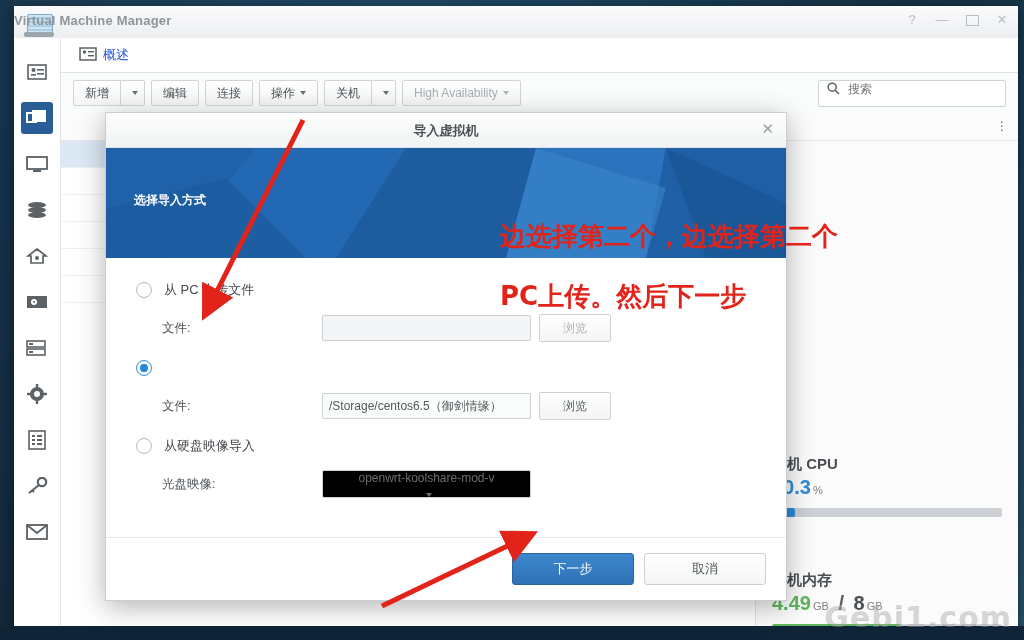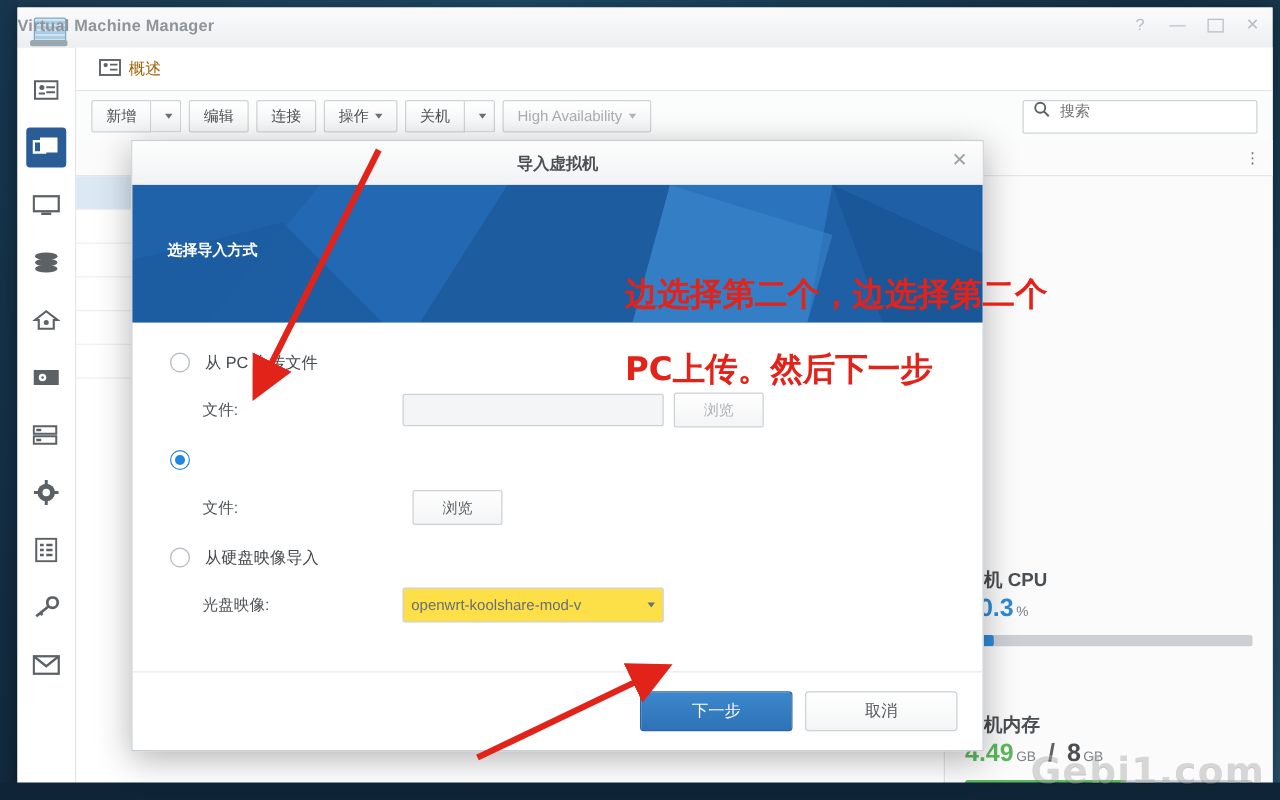--- a/index.html
+++ b/index.html
@@ -46,21 +46,21 @@
   .sideitem{width:32px;height:32px;border-radius:3px;display:flex;align-items:center;
      justify-content:center;cursor:pointer;}
   .sideitem.active{background:#2a5d95;}
   .sideitem svg{display:block;}
 
   #content{flex:1;position:relative;background:#f7f8f9;}
 
   
   #tabbar{height:34px;background:#ffffff;border-bottom:1px solid #dfe3e6;
      display:flex;align-items:center;padding-left:10px;}
-  #tab-overview{display:flex;align-items:center;gap:6px;font-size:13px;color:#a16207;
+  #tab-overview{display:flex;align-items:center;gap:6px;font-size:13px;color:#1d4ed8;
      padding:4px 8px;cursor:pointer;}
 
   
   #toolbar{height:40px;background:#fbfcfc;border-bottom:1px solid #dfe3e6;
       display:flex;align-items:center;padding:0 12px;position:relative;}
   .btngroup{display:flex;margin-right:6px;}
   .tbtn{height:24px;padding:0 11px;border:1px solid #cfd4d8;background:linear-gradient(180deg,#ffffff,#f4f5f6);
      font-size:12px;color:#4d5256;display:flex;align-items:center;justify-content:center;
      cursor:pointer;border-radius:2px;}
   .tbtn.caret{padding:0 6px;border-left:none;border-radius:0 2px 2px 0;}
@@ -131,22 +131,22 @@
   .optlabel{font-size:13px;color:#45494d;}
   .fieldrow{display:flex;align-items:center;height:26px;margin:0 0 16px 26px;}
   .flabel{font-size:12.5px;color:#4d5256;width:160px;}
   .ftext{width:195px;height:24px;border:1px solid #ccd1d5;background:#fafbfb;border-radius:2px;
      font-size:12px;color:#55595d;padding:0 6px;line-height:24px;white-space:nowrap;overflow:hidden;}
   .ftext.empty{background:#f4f5f6;}
   .browse{margin-left:8px;height:26px;min-width:50px;padding:0 10px;border:1px solid #ccd1d5;
      background:linear-gradient(180deg,#fff,#f3f4f5);font-size:12px;color:#5b6064;border-radius:2px;
      display:flex;align-items:center;justify-content:center;cursor:pointer;}
   .browse.dim{color:#adb2b6;}
-  .fselect{width:195px;height:26px;border:1px solid #ccd1d5;background:#fde047;border-radius:2px;
-     font-size:12px;color:#6a6f73;padding:0 6px;display:flex;align-items:center;justify-content:space-between;cursor:pointer;}
+  .fselect{width:195px;height:26px;border:1px solid #ccd1d5;background:#000000;border-radius:2px;
+     font-size:12px;color:#6a6f73;padding:0 6px;display:flex;align-items:center;justify-content:space-between;cursor:pointer;flex-direction:column;}
 
   #dlgfoot{position:absolute;left:0;right:0;bottom:0;height:62px;border-top:1px solid #e6e9eb;
      display:flex;align-items:center;justify-content:flex-end;padding-right:20px;gap:10px;}
   .fbtn{height:30px;min-width:84px;padding:0 18px;border-radius:3px;font-size:13px;
      display:flex;align-items:center;justify-content:center;cursor:pointer;}
   .fbtn.primary{background:linear-gradient(180deg,#3b87cd,#2f72b5);border:1px solid #2a66a4;color:#fff;text-align:center;}
   .fbtn.ghost{background:linear-gradient(180deg,#fff,#f4f5f6);border:1px solid #ccd1d5;color:#53585c;}
 
   
   #anno{position:absolute;inset:0;pointer-events:none;z-index:60;}
@@ -449,20 +449,21 @@
               <div class="ftext empty"></div>
               <div class="browse dim">浏览</div>
             </div>
             <div class="optrow">
               <div class="radio on">
                 <i></i>
               </div>
             </div>
             <div class="fieldrow">
               <div class="flabel">文件:</div>
+              <div class="ftext">/Storage/centos6.5（御剑情缘）</div>
               <div class="browse">浏览</div>
             </div>
             <div class="optrow">
               <div class="radio"></div>
               <div class="optlabel">从硬盘映像导入</div>
             </div>
             <div class="fieldrow">
               <div class="flabel">光盘映像:</div>
               <div class="fselect">
                 <span>openwrt-koolshare-mod-v</span>

